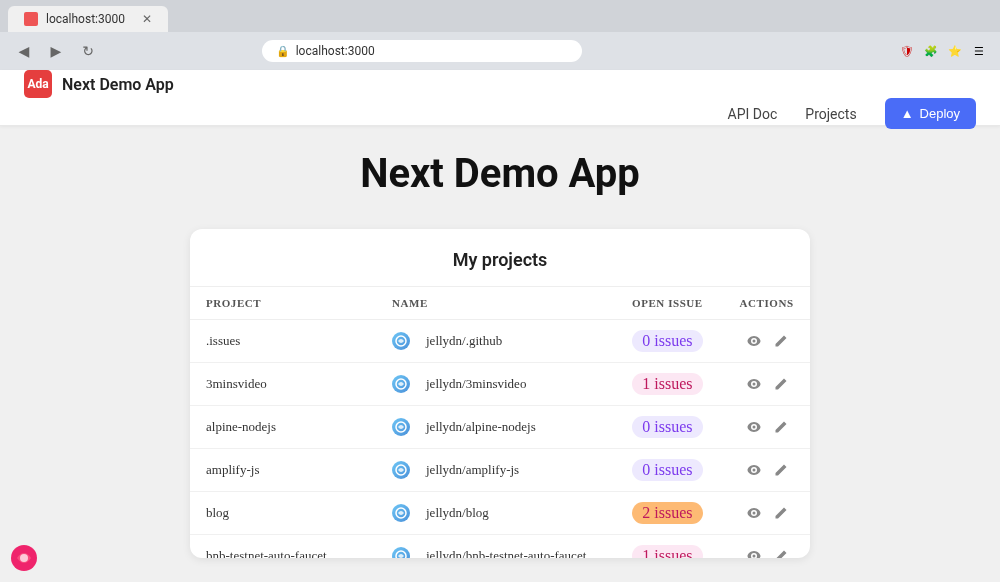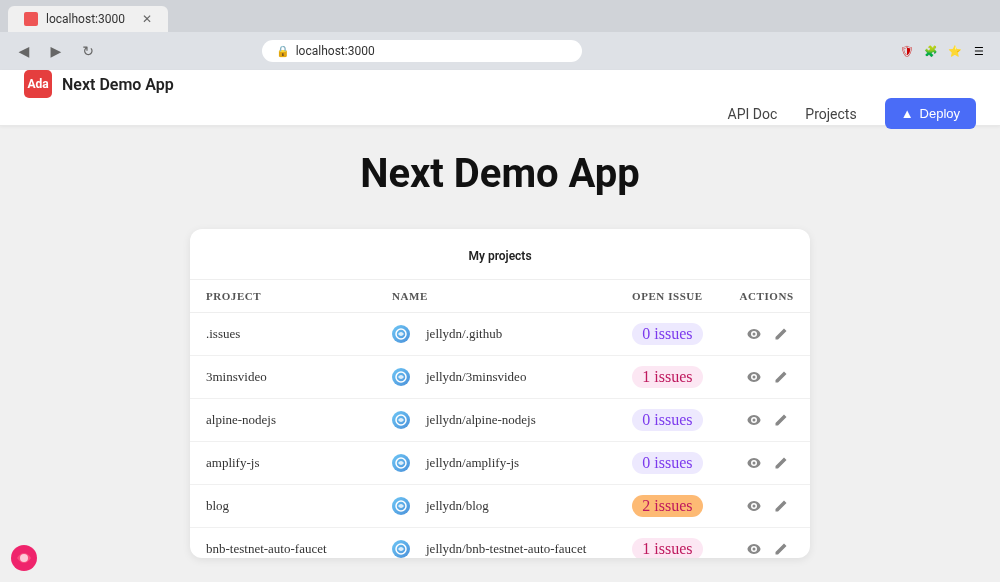--- a/index.html
+++ b/index.html
@@ -185,21 +185,21 @@
     
     .projects-section {
       background: white;
       border-radius: 12px;
       box-shadow: 0 2px 8px rgba(0,0,0,0.08);
       width: 620px;
       overflow: hidden;
     }
     .projects-title {
       text-align: center;
-      font-size: 12px;
+      font-size: 18px;
       font-weight: 600;
       padding: 20px 0 16px;
       color: #222;
     }
     .projects-table {
       width: 100%;
       border-collapse: collapse;
       font-family: Liberation Serif, serif;
     }
     .projects-table thead tr {

